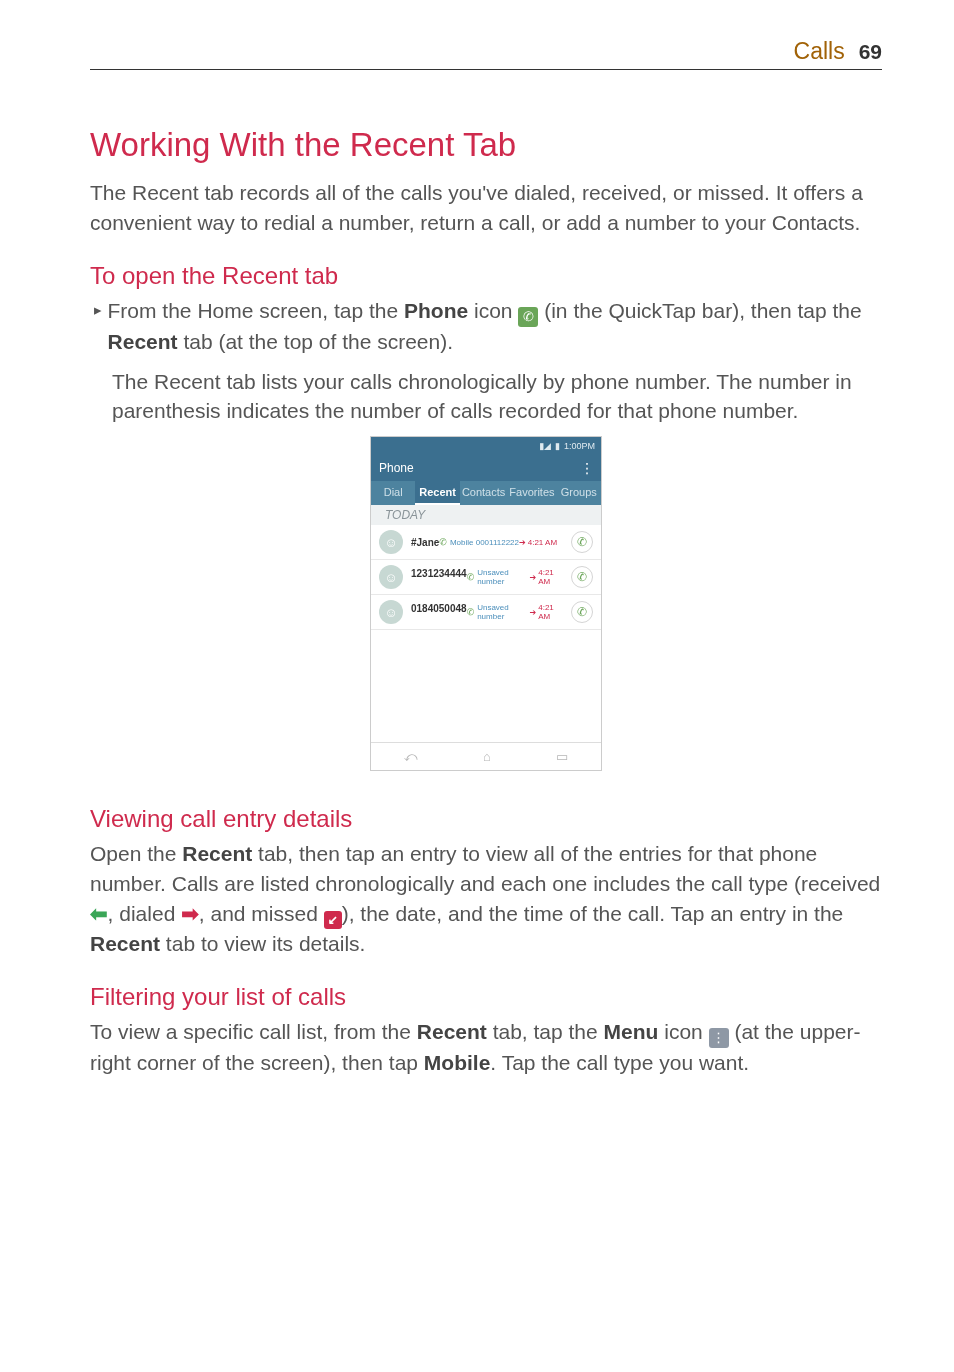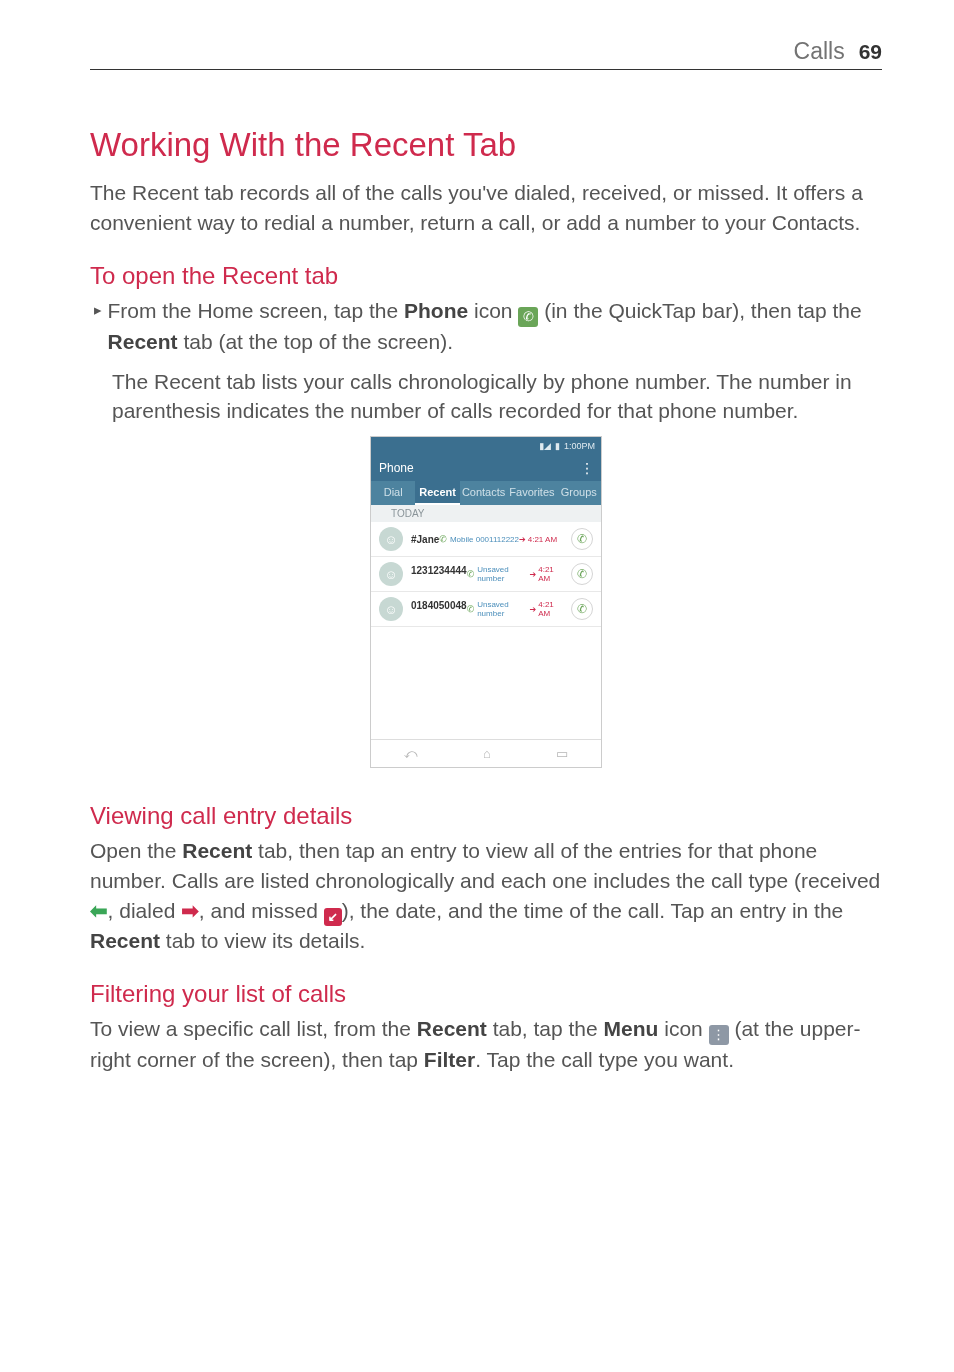--- a/index.html
+++ b/index.html
@@ -13,21 +13,21 @@
     position: relative;
   }
   .header-rule {
     border-bottom: 1.5px solid #333;
     display: flex;
     justify-content: flex-end;
     align-items: baseline;
     padding-bottom: 4px;
     margin-bottom: 56px;
   }
-  .header-section { font-size: 23px; color: #737373; font-weight: 300; margin-right: 14px; }
+  .header-section { font-size: 23px; color: #a16207; font-weight: 300; margin-right: 14px; }
   .header-page { font-size: 21px; color: #333; font-weight: 600; }
   h1.main-title { color: #cf2a4d; font-size: 33px; font-weight: 500; margin-bottom: 14px; }
   p.body { font-size: 21px; line-height: 1.42; color: #555; font-weight: 300; margin-bottom: 24px; }
   h3.sub { color: #cf2a4d; font-size: 24px; font-weight: 500; margin-bottom: 6px; margin-top: 6px; }
   .bullet-row { display: flex; gap: 6px; margin-left: 4px; margin-bottom: 10px; }
   .bullet-glyph { color: #555; font-size: 15px; padding-top: 5px; }
   .bullet-text { font-size: 21px; line-height: 1.42; color: #555; font-weight: 300; }
   .indent-para { margin-left: 22px; font-size: 21px; line-height: 1.42; color: #555; font-weight: 300; margin-bottom: 10px; }
   .bold { color: #444; font-weight: 600; }
   .icon-box { display: inline-flex; width: 20px; height: 20px; border-radius: 3px; vertical-align: -3px; align-items:center; justify-content:center; font-size:13px; }
@@ -50,21 +50,21 @@
   }
 
   
   .phone-mock { width:232px; border:1px solid #ccc; background:#fff; }
   .statusbar { background:#3b6f8f; height:18px; display:flex; justify-content:flex-end; align-items:center; padding:0 6px; gap:4px; color:#dfeaf0; font-size:9px; }
   .appbar { background:#3b6f8f; height:26px; display:flex; align-items:center; justify-content:space-between; padding:0 8px; color:#fff; font-size:12px;}
   .menu-dots { color:#fff; font-size:14px; letter-spacing:-1px; }
   .tabs { background:#4d839f; display:flex; font-size:11px; color:#cfe0e8; }
   .tabs span { flex:1; text-align:center; padding:5px 2px; }
   .tabs .active { background:#3b6f8f; color:#fff; font-weight:600; border-bottom:2px solid #fff; }
-  .today-hdr { background:#eef1f2; font-size:10px; color:#8a9499; padding:3px 20px; }
+  .today-hdr { background:#eef1f2; font-size:12px; color:#8a9499; padding:3px 14px;font-style:italic; }
   .call-row { display:flex; align-items:center; padding:5px 8px; border-bottom:1px solid #e8e8e8; gap:8px; }
   .avatar { width:24px; height:24px; border-radius:50%; background:#c7d8d3; display:flex; align-items:center; justify-content:center; color:#fff; font-size:13px; }
   .call-meta { flex:1; display:flex; flex-direction:row; }
   .call-name { font-size:10px; color:#333; font-weight:600; }
   .call-sub { font-size:8px; color:#4c8fbb; display:flex; align-items:center; gap:3px; }
   .call-sub .phn-tiny { color:#6aa558; font-size:9px; }
   .call-time { font-size:8px; color:#cf2a4d; display:flex; align-items:center; gap:2px; }
   .call-btn { width:22px; height:22px; border-radius:50%; border:1px solid #d5d5d5; display:flex; align-items:center; justify-content:center; color:#6aa558; font-size:12px; }
   .navkeys { height:28px; display:flex; justify-content:space-around; align-items:center; color:#b6b6b6; border-top:1px solid #ddd; font-size:13px; }
   .phone-blank { height:112px; }
@@ -173,14 +173,14 @@
   </div>
 </div>
 
 <h3 class="sub">Viewing call entry details</h3>
 <p class="body">
   <span>Open the </span><span class="bold">Recent</span><span> tab, then tap an entry to view all of the entries for that phone number. Calls are listed chronologically and each one includes the call type (received </span><span class="arrow-left">⬅</span><span>, dialed </span><span class="arrow-right">➡</span><span>, and missed </span><span class="missed-ic">↙</span><span>), the date, and the time of the call. Tap an entry in the </span><span class="bold">Recent</span><span> tab to view its details.</span>
 </p>
 
 <h3 class="sub">Filtering your list of calls</h3>
 <p class="body">
-  <span>To view a specific call list, from the </span><span class="bold">Recent</span><span> tab, tap the </span><span class="bold">Menu</span><span> icon </span><span class="icon-box menu-chip">⋮</span><span> (at the upper-right corner of the screen), then tap </span><span class="bold">Filter</span><span>. Tap the call type you want.</span>
+  <span>To view a specific call list, from the </span><span class="bold">Recent</span><span> tab, tap the </span><span class="bold">Menu</span><span> icon </span><span class="icon-box menu-chip">⋮</span><span> (at the upper-right corner of the screen), then tap </span><span class="bold">Mobile</span><span>. Tap the call type you want.</span>
 </p>
 
 </body></html>

